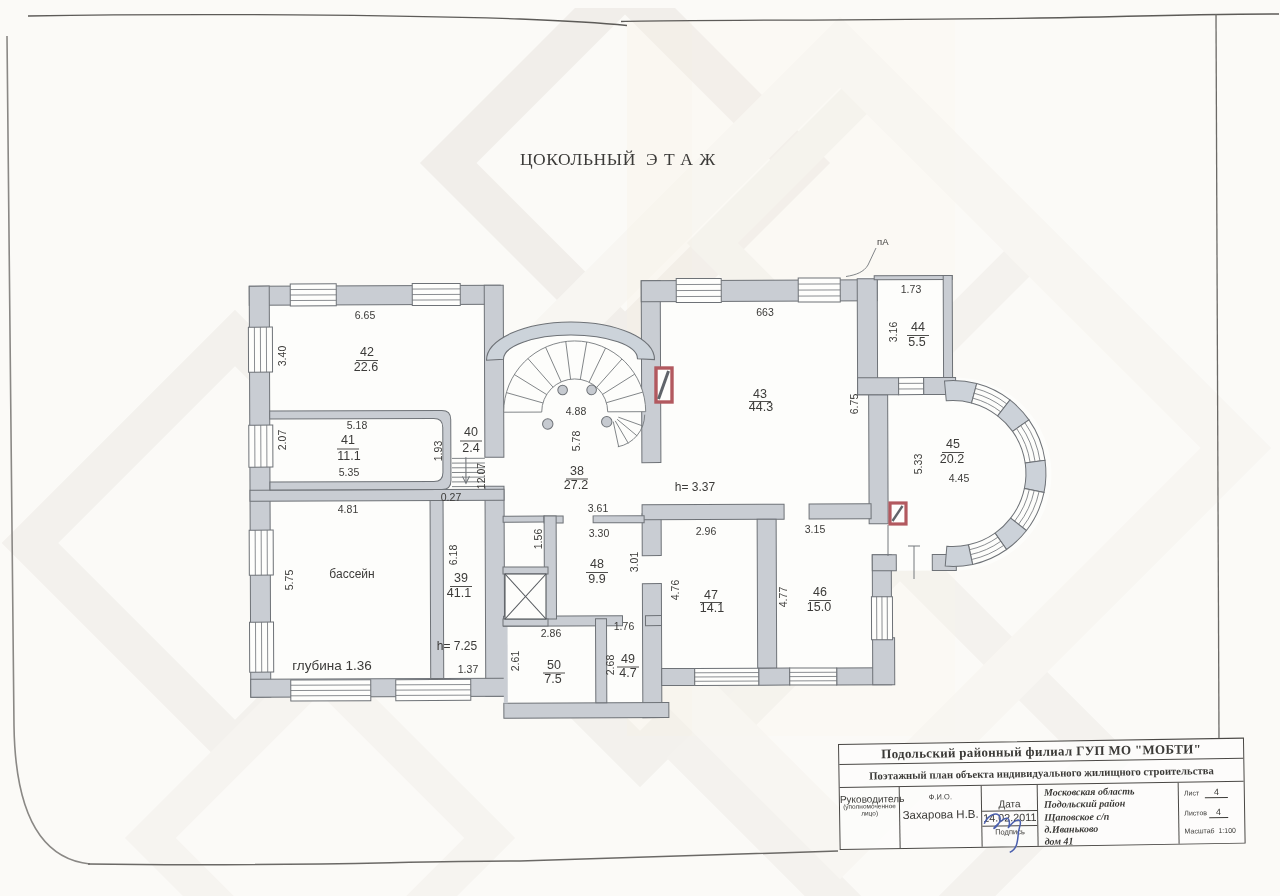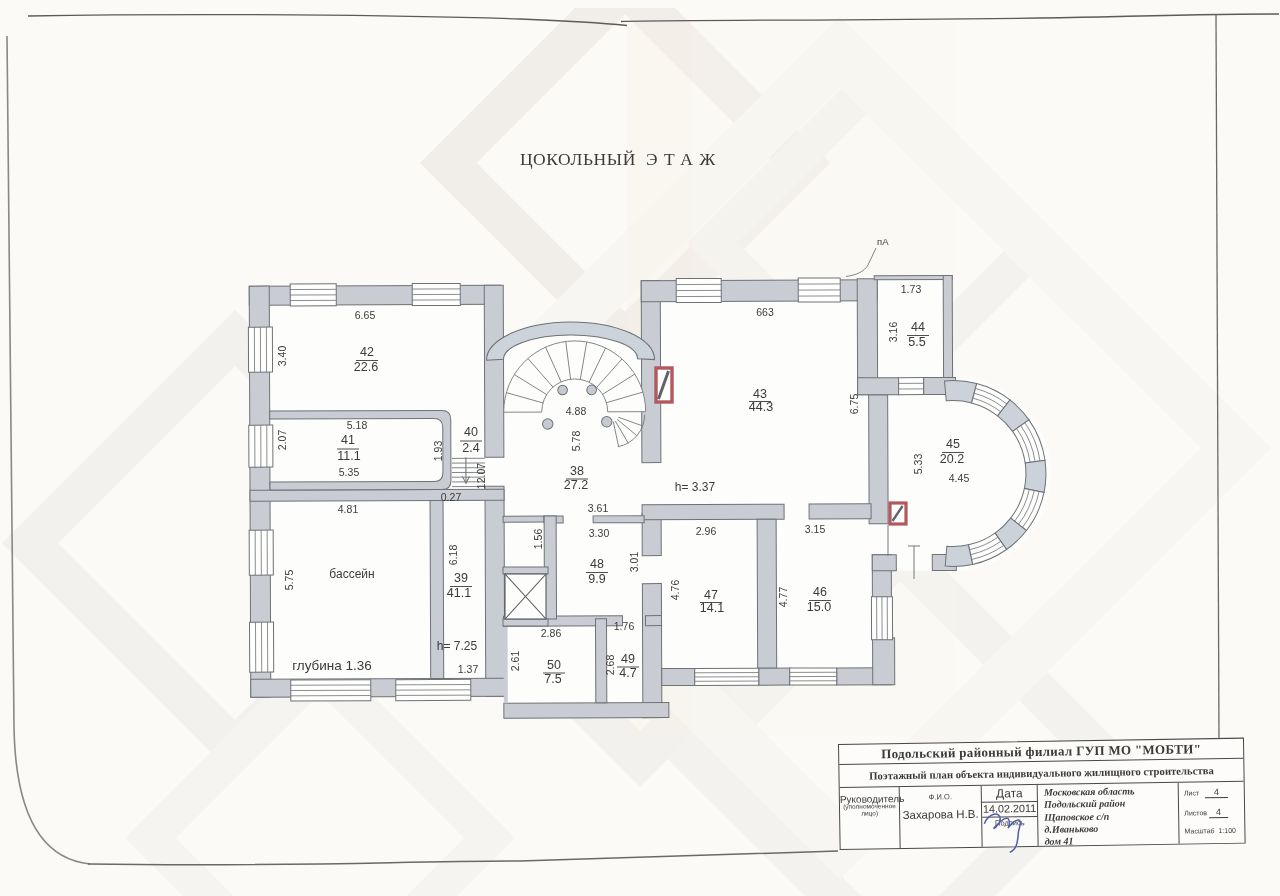--- a/index.html
+++ b/index.html
@@ -487,21 +487,21 @@
       <div>(уполномоченное</div>
       <div>лицо)</div>
     </div>
 
     <div style="width:84px;border-right:1.2px solid #4a4845;text-align:center;font-family:'Liberation Sans',sans-serif;">
       <div style="font-size:7.5px;margin-top:6px;">Ф.И.О.</div>
       <div style="font-size:11.5px;margin-top:7px;">Захарова Н.В.</div>
     </div>
 
     <div style="width:57px;border-right:1.2px solid #4a4845;text-align:center;position:relative;">
-      <div style="font-size:12px;padding-top:1px;border-bottom:1.2px solid #4a4845;padding-bottom:1px;font-family:'Liberation Sans',sans-serif;">Дата</div>
+      <div style="font-size:10px;padding-top:13px;border-bottom:1.2px solid #4a4845;padding-bottom:1px;font-family:'Liberation Sans',sans-serif;">Дата</div>
       <div style="font-size:10.8px;border-bottom:1.2px solid #4a4845;padding-bottom:2px;font-family:Liberation Sans, sans-serif;">14.02.2011</div>
       <div style="font-size:7.5px;margin-top:1px;font-family:'Liberation Sans',sans-serif;">Подпись</div>
 
       <svg width="70" height="46" viewBox="0 0 70 46" style="position:absolute;left:-2px;top:22px;overflow:visible;" xmlns="http://www.w3.org/2000/svg">
         <path d="M 4 16 C 9 5 20 4 20 11 C 20 18 10 24 15 19 C 23 11 28 8 29 14 C 30 20 25 23 31 17 C 36 12 41 11 40 17 L 38 25 C 37 36 36 42 29 45" fill="none" stroke="#4a5fae" stroke-width="1.5"></path>
       </svg>
     </div>
 
     <div style="width:139px;border-right:1.2px solid #4a4845;font-style:italic;font-weight:bold;
       font-size:10px;line-height:12.3px;padding:2px 0 0 6px;">

